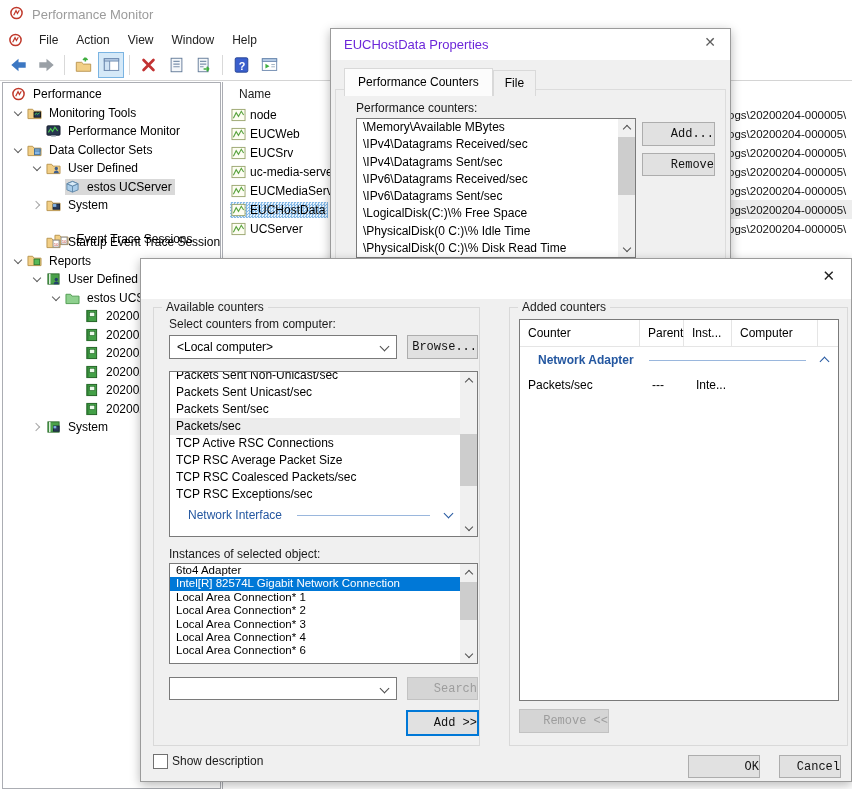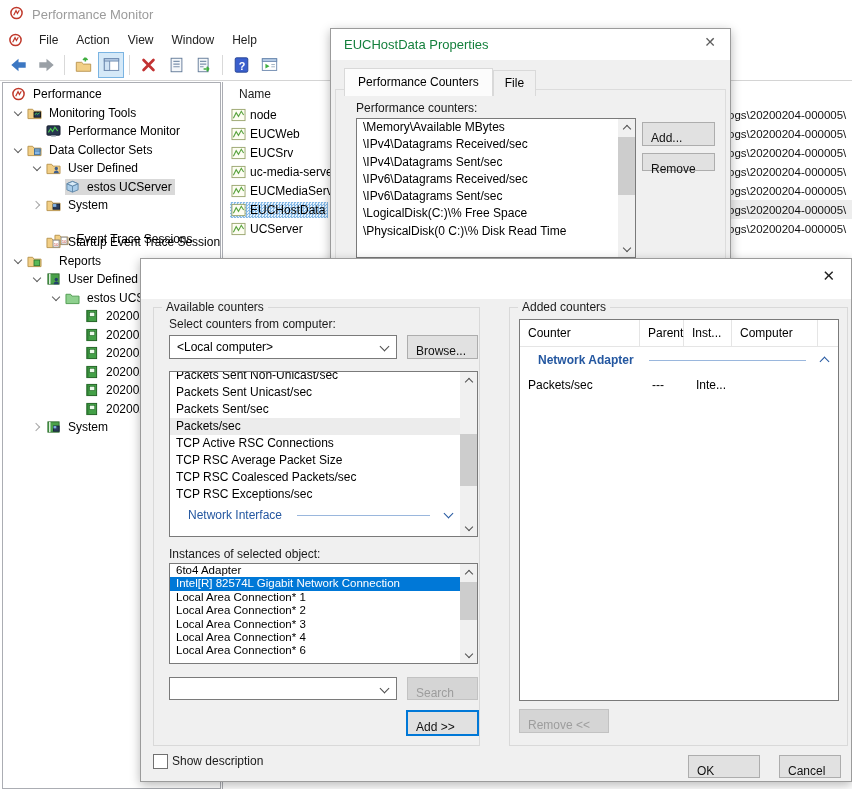--- a/index.html
+++ b/index.html
@@ -32,23 +32,23 @@
   .listheader{padding:5px 0 4px 16px;color:#222;}
   .lrow{position:relative;height:19px;display:flex;align-items:center;padding-left:7px;white-space:nowrap;}
   .lrow .nico{width:16px;height:14px;margin-right:3px;flex:none;}
   .nwrap{display:flex;align-items:center;padding:1px 3px 1px 1px;}
   .nwrap.dither{background:repeating-conic-gradient(#85b9e6 0% 25%,#e7f2fb 0% 50%) 0 0/3px 3px;background-color:#a9cdeb;}
   .logcell{position:absolute;left:505px;top:0;height:19px;width:125px;display:flex;align-items:center;overflow:hidden;font-size:11.5px;color:#111;}
   .logcell.hl{background:#ededed;}
   
   .dlg{position:absolute;background:#f0f0f0;border:1px solid #9b9b9b;box-shadow:0 3px 10px rgba(0,0,0,.28);box-sizing:border-box;}
   .dtitle{position:absolute;left:0;top:0;right:0;background:#fff;display:flex;align-items:center;}
-  .dtext{margin-left:13px;font-size:13px;color:#15803d;}
+  .dtext{margin-left:13px;font-size:13px;color:#6d28d9;}
   .dclose{position:absolute;top:6px;font-size:14px;line-height:14px;color:#5d5d5d;cursor:default;}
-  .btn{position:absolute;background:#e1e1e1;border:1px solid #adadad;font-family:Liberation Sans, sans-serif;font-size:12px;color:#111;text-align:left;padding:8px;}
+  .btn{position:absolute;background:#e1e1e1;border:1px solid #adadad;font-family:Liberation Mono, monospace;font-size:12px;color:#111;text-align:right;padding:0;}
   .btn.disabled{background:#d5d5d5;border-color:#c2c2c2;color:#9d9d9d;}
   .btn.default{border:2px solid #0078d7;}
   .lbox{position:absolute;background:#fff;border:1px solid #7a7a7a;overflow:hidden;box-sizing:border-box;}
   .sb{position:absolute;top:0;right:0;bottom:0;width:17px;background:#f0f0f0;}
   .sbar{position:absolute;left:0;width:17px;height:16px;display:flex;align-items:center;justify-content:center;}
   .sbar.up{top:0;} .sbar.dn{bottom:0;}
   .sbc{width:5px;height:5px;border-right:1.4px solid #505050;border-bottom:1.4px solid #505050;}
   .sbar.up .sbc{transform:rotate(-135deg);margin-top:3px;}
   .sbar.dn .sbc{transform:rotate(45deg);margin-bottom:3px;}
   .sthumb{position:absolute;left:0;width:17px;background:#cdcdcd;}
@@ -281,21 +281,21 @@
                 <path d="M1 3.5h5l1.5 2H15v8H1z" fill="#f2cf86" stroke="#b8934e"></path>
                 <rect x="7.5" y="5.5" width="6.5" height="7.5" fill="#fff" stroke="#8a8a8a"></rect>
                 <text x="8.2" y="11.5" font-size="4.6" fill="#c0392b">10</text>
               </svg>
             </span>
             <span class="tlabel">Startup Event Trace Sessions</span>
           </span>
         </div>
         <div class="trow" style="padding-left: 8px;">
           <span class="chv exp"></span>
-          <span class="" style="display:flex;align-items:flex-end;gap:10px;">
+          <span class="" style="display:flex;align-items:flex-start;">
             <span class="tico">
               <svg width="15" height="14" viewBox="0 0 16 15">
                 <path d="M1 3.5h5l1.5 2H15v8H1z" fill="#f2cf86" stroke="#b8934e"></path>
                 <rect x="7.5" y="6.5" width="6" height="6" fill="#57b957" stroke="#2e7d32"></rect>
               </svg>
             </span>
             <span class="tlabel">Reports</span>
           </span>
         </div>
         <div class="trow" style="padding-left: 27px;">
@@ -505,34 +505,35 @@
     <div class="tabpage">
       <div class="flabel" style="left:20px;top:11px;">Performance counters:</div>
       <div class="lbox" id="pclist" style="left:20px;top:28px;width:280px;height:140px;">
           <div style="margin-right:17px;">
             <div class="pcitem">\Memory\Available MBytes</div>
             <div class="pcitem">\IPv4\Datagrams Received/sec</div>
             <div class="pcitem">\IPv4\Datagrams Sent/sec</div>
             <div class="pcitem">\IPv6\Datagrams Received/sec</div>
             <div class="pcitem">\IPv6\Datagrams Sent/sec</div>
             <div class="pcitem">\LogicalDisk(C:)\% Free Space</div>
+            <div class="pcitem">\PhysicalDisk(0 C:)\% Idle Time</div>
             <div class="pcitem">\PhysicalDisk(0 C:)\% Disk Read Time</div>
           </div>
           <div class="sb">
             <span class="sbar up">
               <span class="sbc"></span>
             </span>
             <span class="sthumb" style="top:18px;height:58px;"></span>
             <span class="sbar dn">
               <span class="sbc"></span>
             </span>
           </div>
         </div>
       <button class="btn" style="left:306px;top:32px;width:73px;height:24px;">Add...</button>
-      <button class="btn" style="left:306px;top:63px;width:73px;height:16px;">Remove</button>
+      <button class="btn" style="left:306px;top:63px;width:73px;height:23px;">Remove</button>
     </div>
   </div>
 
   <div class="dlg" id="adddlg">
     <div class="dtitle">
       <span class="dclose" style="right:16px;top:10px;color:#222;font-size:15px;">✕</span>
     </div>
 
     <div class="grp" style="left:12px;top:48px;width:325px;height:437px;">
       <span class="glabel">Available counters</span>

